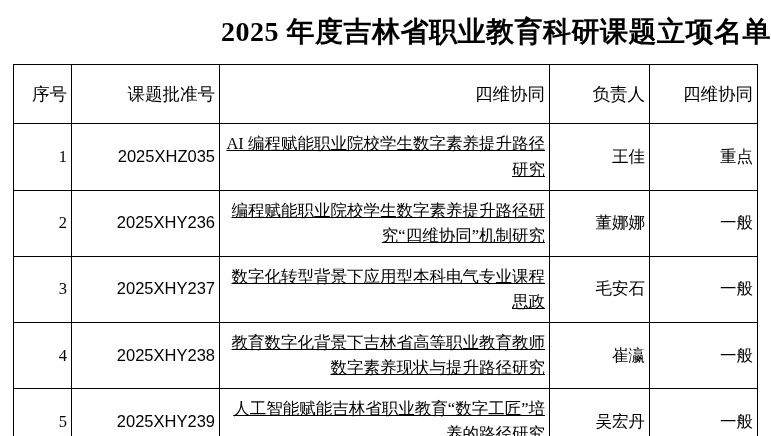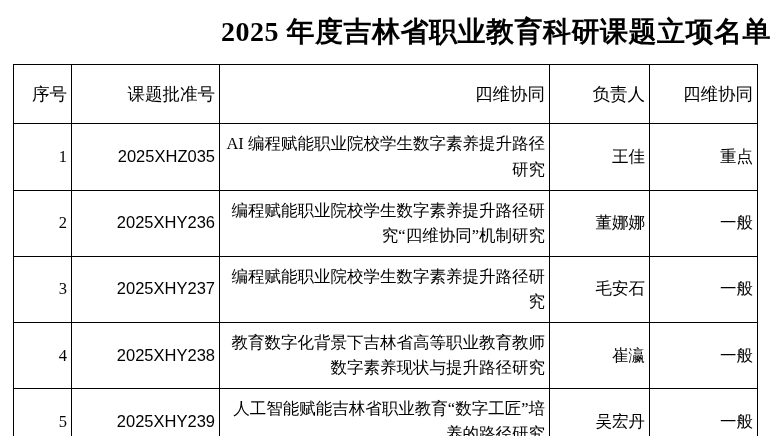--- a/index.html
+++ b/index.html
@@ -55,20 +55,21 @@
   .col-name { width: 330px; }
   .col-leader { width: 100px; }
   .col-category { width: 108px; }
 
   td.cell-code, th.head-code {
     font-family: Liberation Sans, sans-serif;
   }
   td.cell-name {
     padding-left: 8px;
     padding-right: 8px;
+    text-decoration: underline;
   }
   tbody tr { height: 62px; }
 </style>
 </head>
 <body>
 
 <div class="page">
 
   <div class="doc-title">2025 年度吉林省职业教育科研课题立项名单</div>
 
@@ -100,21 +101,21 @@
       <tr>
         <td class="cell-seq">2</td>
         <td class="cell-code">2025XHY236</td>
         <td class="cell-name">编程赋能职业院校学生数字素养提升路径研究“四维协同”机制研究</td>
         <td class="cell-leader">董娜娜</td>
         <td class="cell-category">一般</td>
       </tr>
       <tr>
         <td class="cell-seq">3</td>
         <td class="cell-code">2025XHY237</td>
-        <td class="cell-name">编程赋能职业院校学生数字素养提升路径研究</td>
+        <td class="cell-name">数字化转型背景下应用型本科电气专业课程思政</td>
         <td class="cell-leader">毛安石</td>
         <td class="cell-category">一般</td>
       </tr>
       <tr>
         <td class="cell-seq">4</td>
         <td class="cell-code">2025XHY238</td>
         <td class="cell-name">教育数字化背景下吉林省高等职业教育教师数字素养现状与提升路径研究</td>
         <td class="cell-leader">崔瀛</td>
         <td class="cell-category">一般</td>
       </tr>

